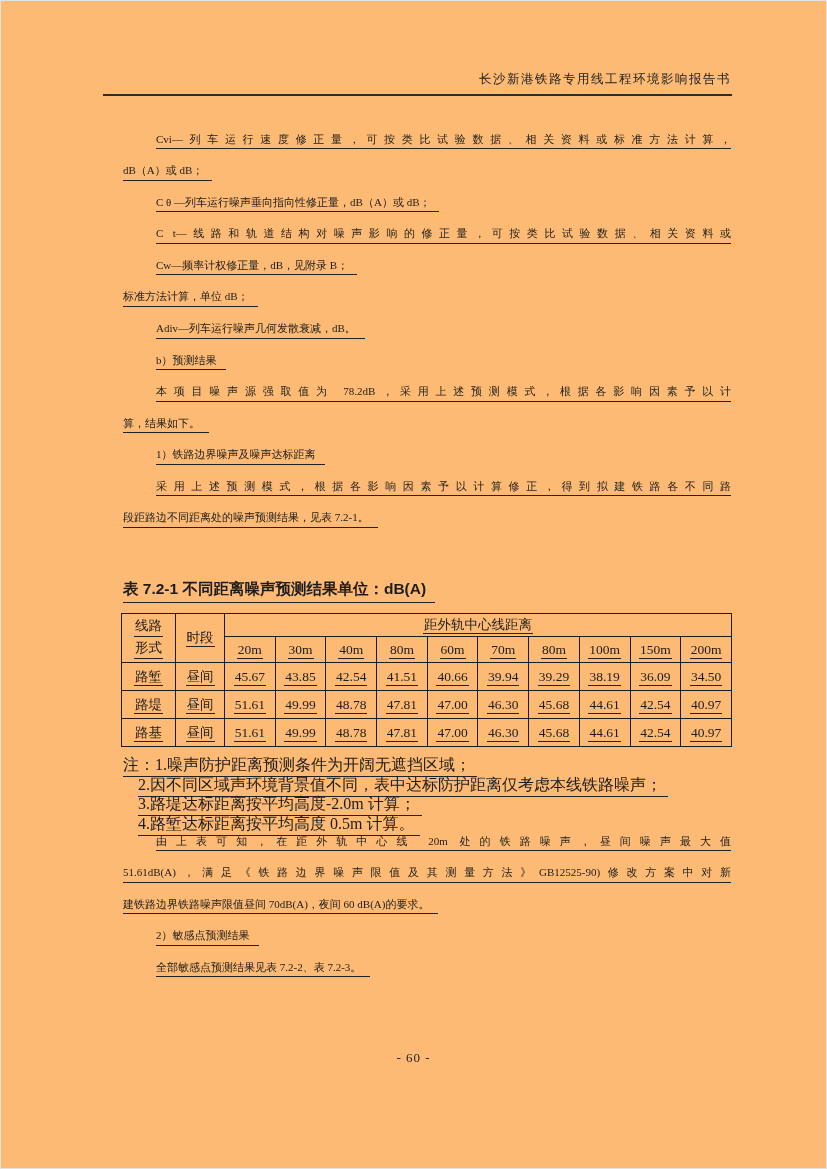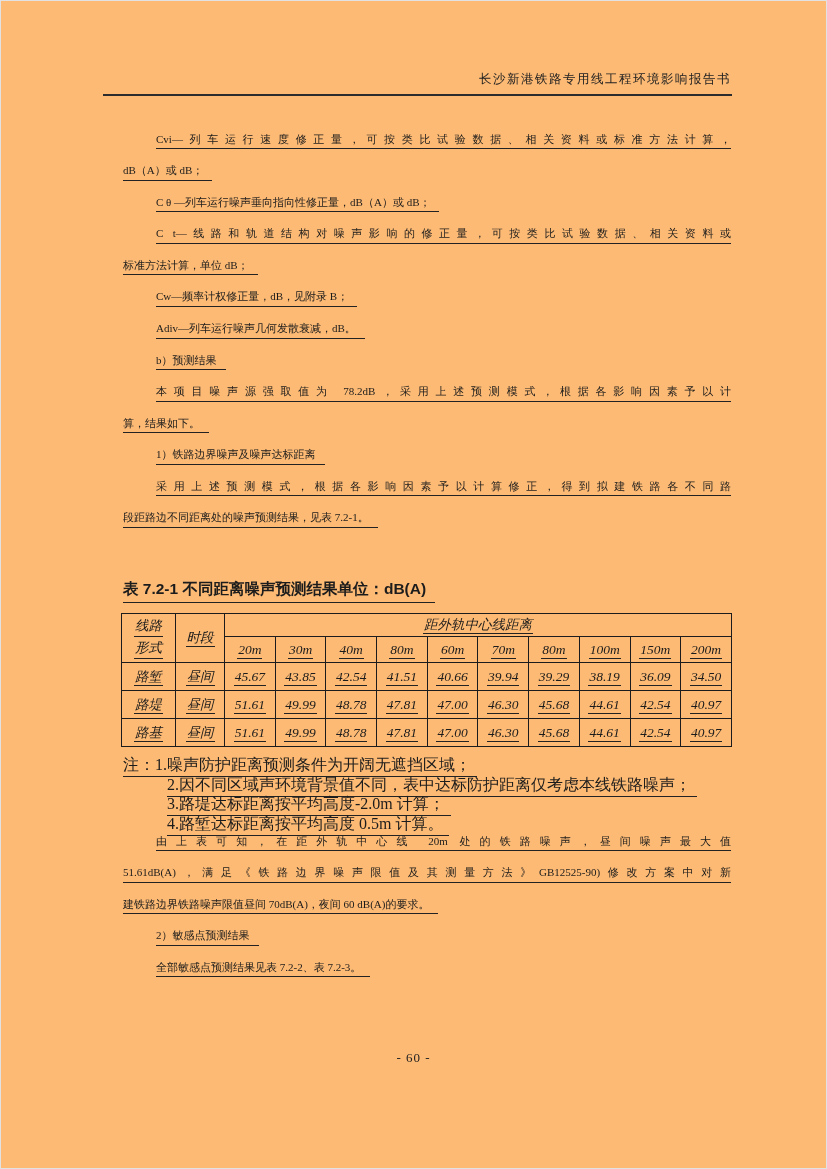--- a/index.html
+++ b/index.html
@@ -71,21 +71,20 @@
   
   .noise-table {
     position: absolute;
     top: 613px;
     left: 121px;
     width: 611px;
     border-collapse: collapse;
     table-layout: fixed;
     font-size: 13.5px;
     text-align: center;
-    font-style: italic;
   }
   .noise-table th, .noise-table td {
     border: 1px solid #1c1c1c;
     font-weight: normal;
     padding: 0;
     vertical-align: middle;
   }
   .noise-table tr.h1 { height: 23px; }
   .noise-table tr.h2 { height: 26px; }
   .noise-table tr.d  { height: 28px; }
@@ -95,21 +94,21 @@
   
   .notes {
     position: absolute;
     top: 755px;
     left: 123px;
     width: 608px;
     font-size: 16px;
   }
   .note-line { height: 19.5px; line-height: 19.5px; }
   .note-line .u { padding-bottom: 1px; padding-right: 6px; line-height: 1.25; }
-  .note-line .u.note-indent { margin-left: 44px; }
+  .note-line .u.note-indent { margin-left: 15px; }
 
   
   .footer {
     position: absolute;
     top: 1050px;
     left: 0;
     width: 100%;
     text-align: center;
     font-size: 13px;
     letter-spacing: 1px;
@@ -122,22 +121,22 @@
 <div class="page">
 
   <div class="header-text">长沙新港铁路专用线工程环境影响报告书</div>
   <div class="header-rule"></div>
 
   <div class="textblock block1">
     <div class="line"><span class="u indent full">Cvi—列车运行速度修正量，可按类比试验数据、相关资料或标准方法计算，</span></div>
     <div class="line"><span class="u">dB（A）或 dB；</span></div>
     <div class="line"><span class="u indent">C θ —列车运行噪声垂向指向性修正量，dB（A）或 dB；</span></div>
     <div class="line"><span class="u indent full">C t—线路和轨道结构对噪声影响的修正量，可按类比试验数据、相关资料或</span></div>
+    <div class="line"><span class="u indent">Cw—频率计权修正量，dB，见附录 B；</span></div>
     <div class="line"><span class="u">标准方法计算，单位 dB；</span></div>
-    <div class="line"><span class="u indent">Cw—频率计权修正量，dB，见附录 B；</span></div>
     <div class="line"><span class="u indent">Adiv—列车运行噪声几何发散衰减，dB。</span></div>
     <div class="line"><span class="u indent">b）预测结果</span></div>
     <div class="line"><span class="u indent full">本项目噪声源强取值为 78.2dB，采用上述预测模式，根据各影响因素予以计</span></div>
     <div class="line"><span class="u">算，结果如下。</span></div>
     <div class="line"><span class="u indent">1）铁路边界噪声及噪声达标距离</span></div>
     <div class="line"><span class="u indent full">采用上述预测模式，根据各影响因素予以计算修正，得到拟建铁路各不同路</span></div>
     <div class="line"><span class="u">段距路边不同距离处的噪声预测结果，见表 7.2-1。</span></div>
   </div>
 
   <div class="caption-block">

